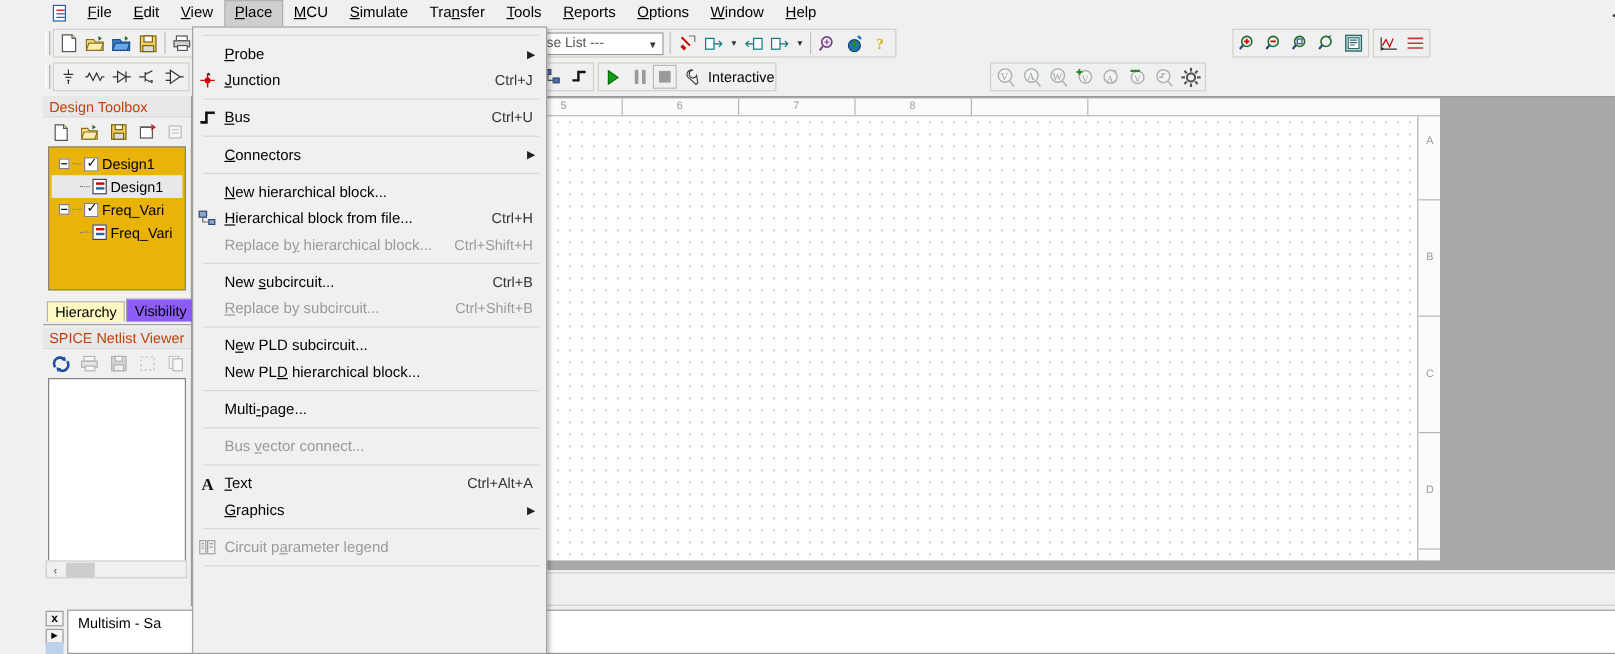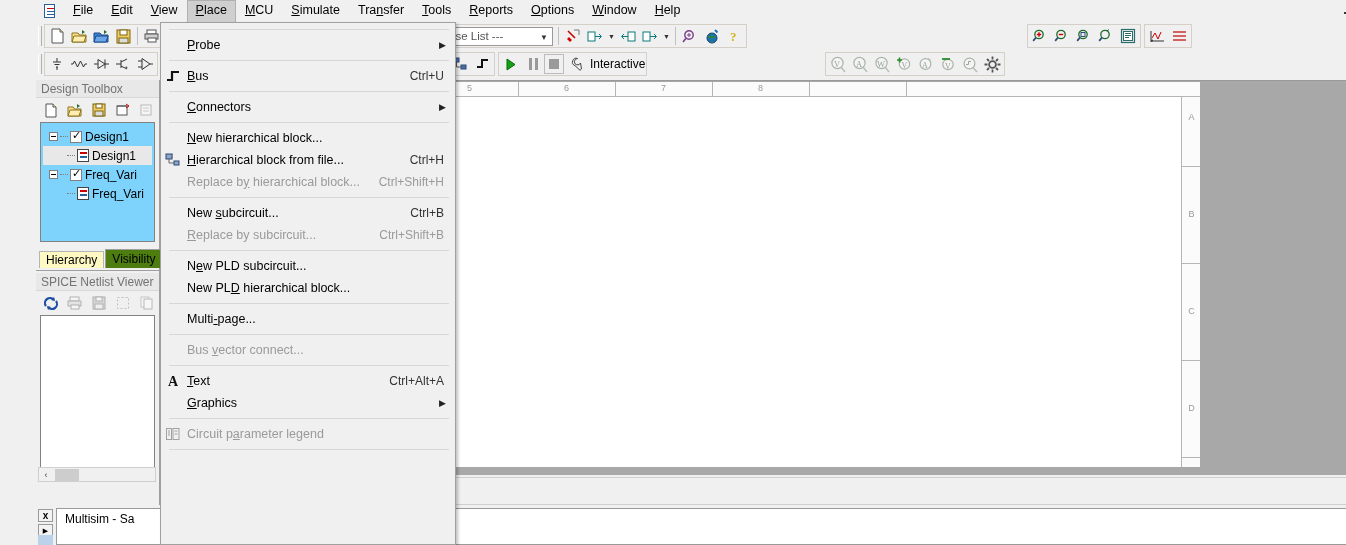--- a/index.html
+++ b/index.html
@@ -75,25 +75,25 @@
 
   .interactive-lbl { font-size: 12px; padding-left: 4px; }
 
   
   .leftpanel {
     position: absolute; left: 0; top: 80px; width: 124px; height: 465px;
     background: #f0f0f0; border-right: 1px solid #a0a0a0;
   }
   .dock-title {
     height: 18px; background: #e8e8e8; font-size: 12px; padding-left: 5px;
-    line-height: 18px; color:#737373; border-bottom: 1px solid #d8d8d8;
+    line-height: 18px; color:#c2410c; border-bottom: 1px solid #d8d8d8;
   }
   .dock-toolbar { height: 24px; display: flex; align-items: center; padding-left: 4px; gap: 2px; background:#f0f0f0;}
   .tree {
-    margin: 0 4px; height: 120px; background: #7dd3fc; border: 1px solid #828282;
+    margin: 0 4px; height: 120px; background: #eab308; border: 1px solid #828282;
     overflow: hidden; font-size: 12px; padding: 4px 2px;
   }
   .tline { display: flex; align-items: center; height: 19px; white-space: nowrap; }
   .expander {
     width: 9px; height: 9px; border: 1px solid #808080; background: #fff;
     position: relative; margin-right: 2px; flex: 0 0 auto;
   }
   .expander::before {
     content: ""; position: absolute; left: 1px; top: 3px; width: 5px; height: 1px; background: #000;
   }
@@ -114,21 +114,21 @@
     background: #c00; box-shadow: 0 4px 0 #26619c;
   }
   .sel-bg { background: #e8e8e8; }
 
   .tabstrip { display: flex; align-items: flex-end; height: 20px; margin-top: 6px; padding-left:3px;}
   .tab {
     height: 17px; padding: 0 6px; font-size: 12px; line-height: 17px;
     background: #fef9c3; border: 1px solid #b5b5b5; border-bottom: none; margin-right: 1px;
     white-space: nowrap;
   }
-  .tab.active { background: #4d7c0f; height: 19px; line-height: 19px; border-color: #9e9e9e; }
+  .tab.active { background: #8b5cf6; height: 19px; line-height: 19px; border-color: #9e9e9e; }
 
   .panel-sep { height: 1px; background: #a0a0a0; margin-top: 2px; }
 
   .netlist-body {
     margin: 0 4px; background: #fff; border: 1px solid #828282;
     height: 160px;
   }
   .hscroll {
     position: absolute; left: 2px; bottom: 63px; width: 118px; height: 15px;
     background: #f0f0f0; border: 1px solid #cfcfcf; display: flex; align-items: center;
@@ -814,20 +814,32 @@
       <span>Multisim  -  Sa</span>
     </div>
   </div>
 
   <div class="dropdown" id="dropdown">
       <div class="dd-sep"></div>
       <div class="dd-item">
         <span><u>P</u>robe</span>
         <span class="sub">▶</span>
       </div>
+      <div class="dd-item">
+        <span class="ic">
+          <svg width="16" height="16" viewBox="0 0 16 16">
+            <path d="M8 2v12" stroke="#d40000" stroke-width="1.2"></path>
+            <path d="M2 8h12" stroke="#d40000" stroke-width="1.2"></path>
+            <circle cx="8" cy="8" r="2.4" fill="#d40000"></circle>
+            <path d="M9 1.5l1.5 2.5-2.5-.8z" fill="#111"></path>
+          </svg>
+        </span>
+        <span><u>J</u>unction</span>
+        <span class="sc">Ctrl+J</span>
+      </div>
       <div class="dd-sep"></div>
       <div class="dd-item">
         <span class="ic">
           <svg width="16" height="16" viewBox="0 0 16 16">
             <path d="M2 12h5V4h7" stroke="#111" stroke-width="2.2" fill="none"></path>
           </svg>
         </span>
         <span><u>B</u>us</span>
         <span class="sc">Ctrl+U</span>
       </div>

